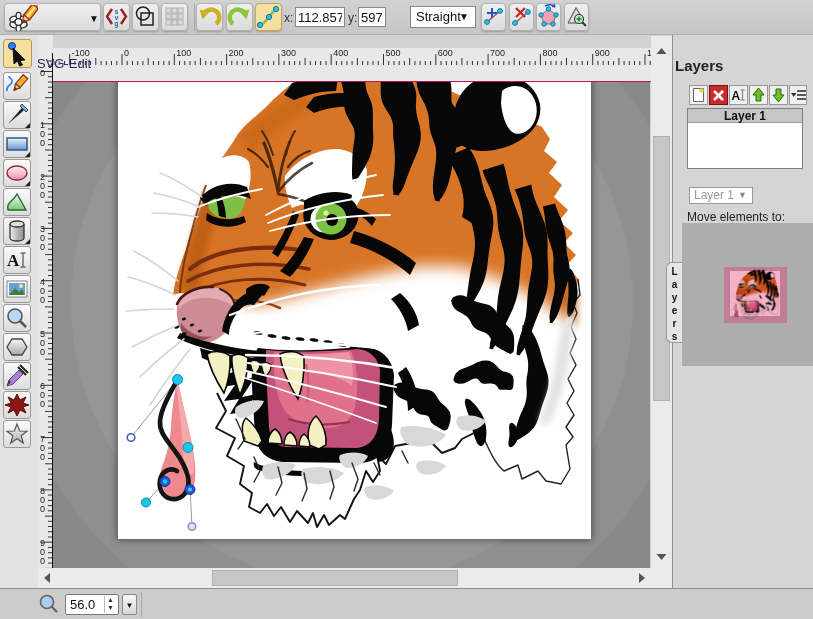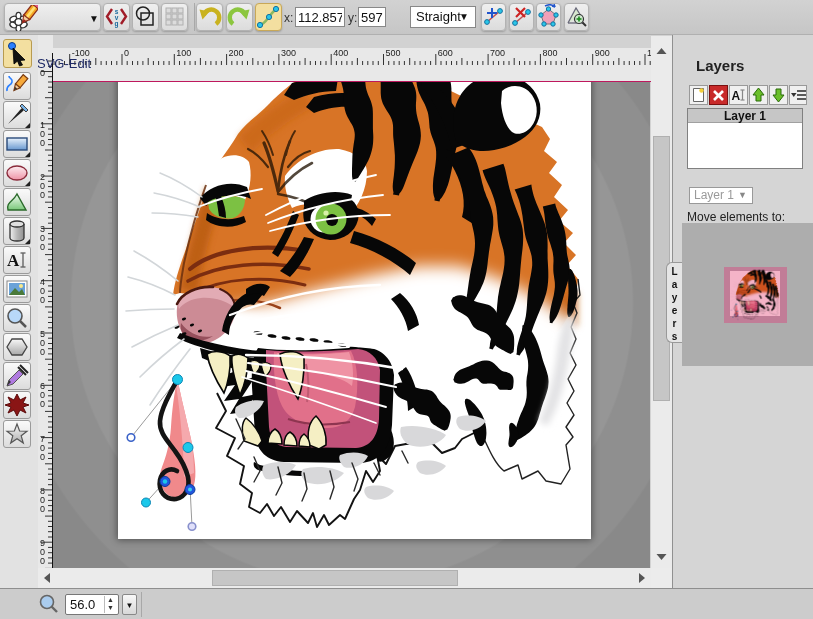--- a/index.html
+++ b/index.html
@@ -32,21 +32,21 @@
     #8f8f8f 282px, #8f8f8f 345px, #898989 347px, #898989 405px, #838383 407px, #838383 460px, #7f7f7f 462px); }
 #canvas { position:absolute; left:65px; top:14px; width:473px; height:472px; background:#fff; box-shadow:0 0 7px 1px rgba(0,0,0,0.45); }
 
 #vscroll { position:absolute; left:651px; top:36px; width:21px; height:532px; background:#ebebeb; }
 #vthumb { position:absolute; left:2px; top:100px; width:17px; height:265px; background:#c6c6c6; border:1px solid #b0b0b0; }
 #vcorner { position:absolute; left:651px; top:568px; width:21px; height:20px; background:#ececec; }
 #hscroll { position:absolute; left:38px; top:568px; width:613px; height:20px; background:#ebebeb; }
 #hthumb { position:absolute; left:174px; top:2px; width:246px; height:16px; background:#c6c6c6; border:1px solid #b0b0b0; }
 
 #rightpanel { position:absolute; left:672px; top:35px; width:141px; height:553px; background:#d5d5d5; border-left:1px solid #909090; }
-#layersTitle { position:absolute; left:23px; top:22px; font-weight:bold; font-size:15px; color:#222; }
+#layersTitle { position:absolute; left:2px; top:22px; font-weight:bold; font-size:15px; color:#222; }
 #layerbtns { position:absolute; left:16px; top:50px; width:118px; height:21px; }
 .lbtn { position:absolute; top:0; width:19px; height:20px; background:#f0f0f0; border:1px solid #999; }
 #layerlist { position:absolute; left:14px; top:73px; width:116px; height:61px; background:#fff; border:1px solid #808080; }
 #layerhead { height:14px; background:#c6c6c6; border-bottom:1px solid #a0a0a0; font-weight:bold; font-size:12px; line-height:14px; text-align:center; color:#111; }
 #moveto { position:absolute; left:14px; top:139px; font-size:12px; color:#222;margin-top:36px; }
 #layersel { position:absolute; left:16px; top:152px; width:64px; height:17px; background:#fff; border:1px solid #999; color:#9a9a9a; font-size:12px; padding-left:4px; }
 #thumbpanel { position:absolute; left:9px; top:188px; width:132px; height:143px; background:#adadad; }
 #thumbbox { position:absolute; left:42px; top:44px; width:63px; height:56px; background:#c17d97; }
 #thumbinner { position:absolute; left:6px; top:4px; width:50px; height:45px; background:#F4B3C7; }
 #layerstab { position:absolute; left:-7px; top:227px; width:16px; height:81px; background:#e5e5e5; border:1px solid #999; border-right:none; border-radius:6px 0 0 6px; font-size:10px; font-weight:bold; color:#111; text-align:center; line-height:13px; padding-top:2px; }

